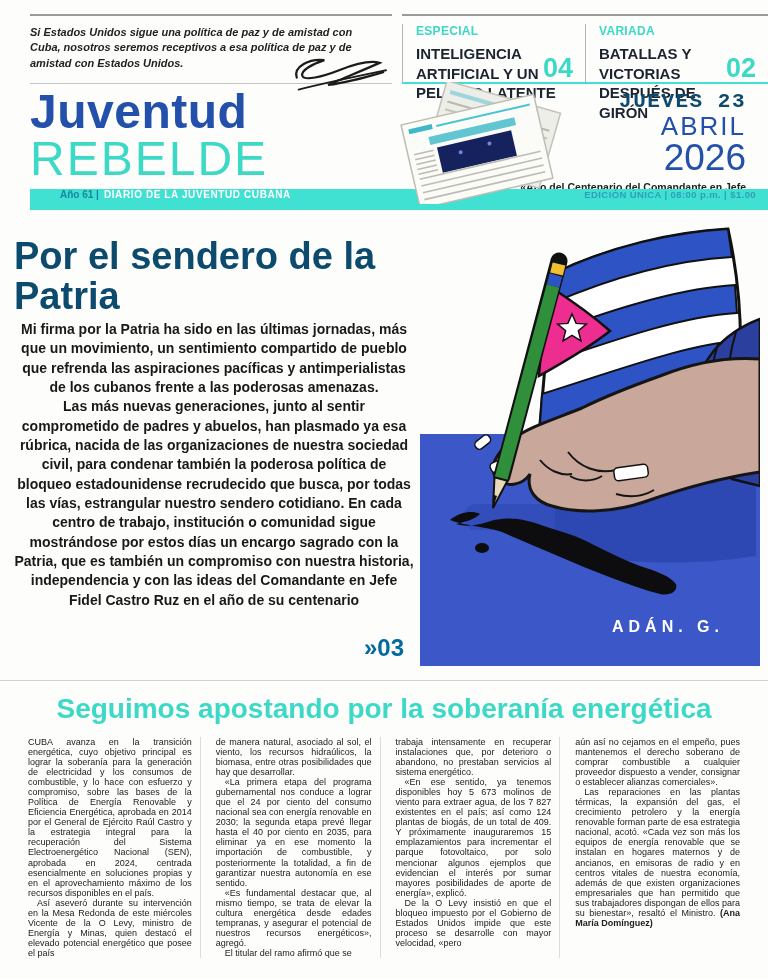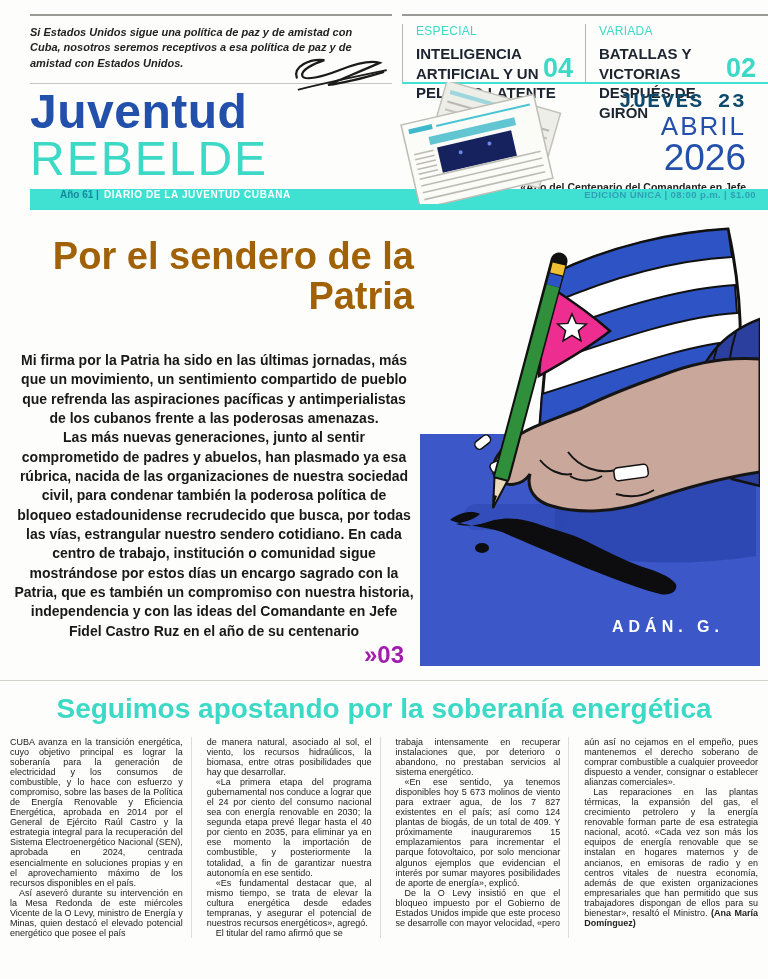--- a/index.html
+++ b/index.html
@@ -15,21 +15,21 @@
   .topbar { display: flex; padding: 14px 0 0 30px; height: 84px; }
   .quote-block {
     width: 362px; border-top: 2px solid #9a9a97; border-bottom: 1px solid #c6c6c2;
     padding-top: 9px; position: relative;
   }
   .quote-text { font-style: italic; font-weight: bold; font-size: 11px; line-height: 1.4; color: #222; width: 345px; }
   .fidel-sig { position: absolute; right: -2px; top: 34px; }
 
   .index-block { flex: 1; display: flex; margin-left: 10px; border-top: 2px solid #9a9a97; border-bottom: 2px solid #40E0D2; padding-top: 8px; }
   .index-item { flex: 1; border-left: 1px solid #b5b5b0; padding-left: 13px; position: relative; }
-  .index-section { color: #3CD9C6; font-weight: normal; font-size: 12px; letter-spacing: .3px; }
+  .index-section { color: #3CD9C6; font-weight: bold; font-size: 12px; letter-spacing: .3px; }
   .index-title { font-weight: bold; font-size: 15px; color: #1c2430; margin-top: 6px; line-height: 1.3; width: 140px; }
   .index-page { position: absolute; right: 12px; bottom: 0px; color: #3CD9C6; font-size: 27px; font-weight: bold; line-height: 1; }
 
   .papers { position: absolute; left: 394px; top: 82px; z-index: 5; }
 
   
   .masthead { position: relative; padding: 4px 0 0 30px; }
   .brand-line1 { font-size: 48px; font-weight: bold; color: #2350AA; line-height: 1.0; letter-spacing: 0.5px; }
   .brand-line2 { font-size: 48px; font-weight: normal; color: #3CD9C6; line-height: 0.95; letter-spacing: 2px; }
   .date-block { position: absolute; top: 6px; right: 22px; text-align: right; }
@@ -44,30 +44,30 @@
     position: relative; z-index: 2;
   }
   .banner-left { font-size: 10px; font-weight: bold; display: flex; gap: 5px; }
   .banner-left .year { color: #1787A0; }
   .banner-left .tagline { color: #ffffff; letter-spacing: .6px; }
   .banner-right { font-size: 9.5px; font-weight: bold; color: #2F9FB5; letter-spacing: .4px; }
 
   
   .lead { display: flex; margin-top: 14px; }
   .lead-left { width: 420px; padding: 0 6px 0 14px; }
-  .lead-headline { color: #a16207; font-size: 38px; font-weight: bold; text-align: right; line-height: 1.06; margin: 12px 0 35px; }
+  .lead-headline { color: #0c4a6e; font-size: 38px; font-weight: bold; text-align: left; line-height: 1.06; margin: 12px 0 4px; }
   .lead-body p { text-align: center; font-weight: bold; font-size: 14px; line-height: 1.38; color: #191919; }
-  .lead-jump { text-align: right; color: #a21caf; font-size: 24px; font-weight: bold; padding-right: 10px; }
+  .lead-jump { text-align: right; color: #0369a1; font-size: 24px; font-weight: bold; margin-top: 24px; padding-right: 10px; }
   .cartoon { width: 340px; height: 450px; flex: none; }
 
   
   .rule { border-top: 1px solid #d2d2cc; margin-top: 6px; }
 
   
-  .energy { padding: 0 10px; }
+  .energy { padding: 0 28px; }
   .energy-headline { text-align: center; color: #3CD9C6; font-size: 28px; font-weight: bold; margin: 12px 0 12px; }
   .cols { display: grid; grid-template-columns: repeat(4, 1fr); gap: 7px; }
   .col { padding: 0 8px; border-right: 1px solid #dcdcd8; font-size: 9px; line-height: 1.12; text-align: justify; color: #212121; }
   .col:first-child { padding-left: 0; }
   .col:last-child  { border-right: none; padding-right: 0; }
   .col p + p { text-indent: 9px; }
   .col b { font-weight: bold; }
 </style>
 </head>
 <body>

